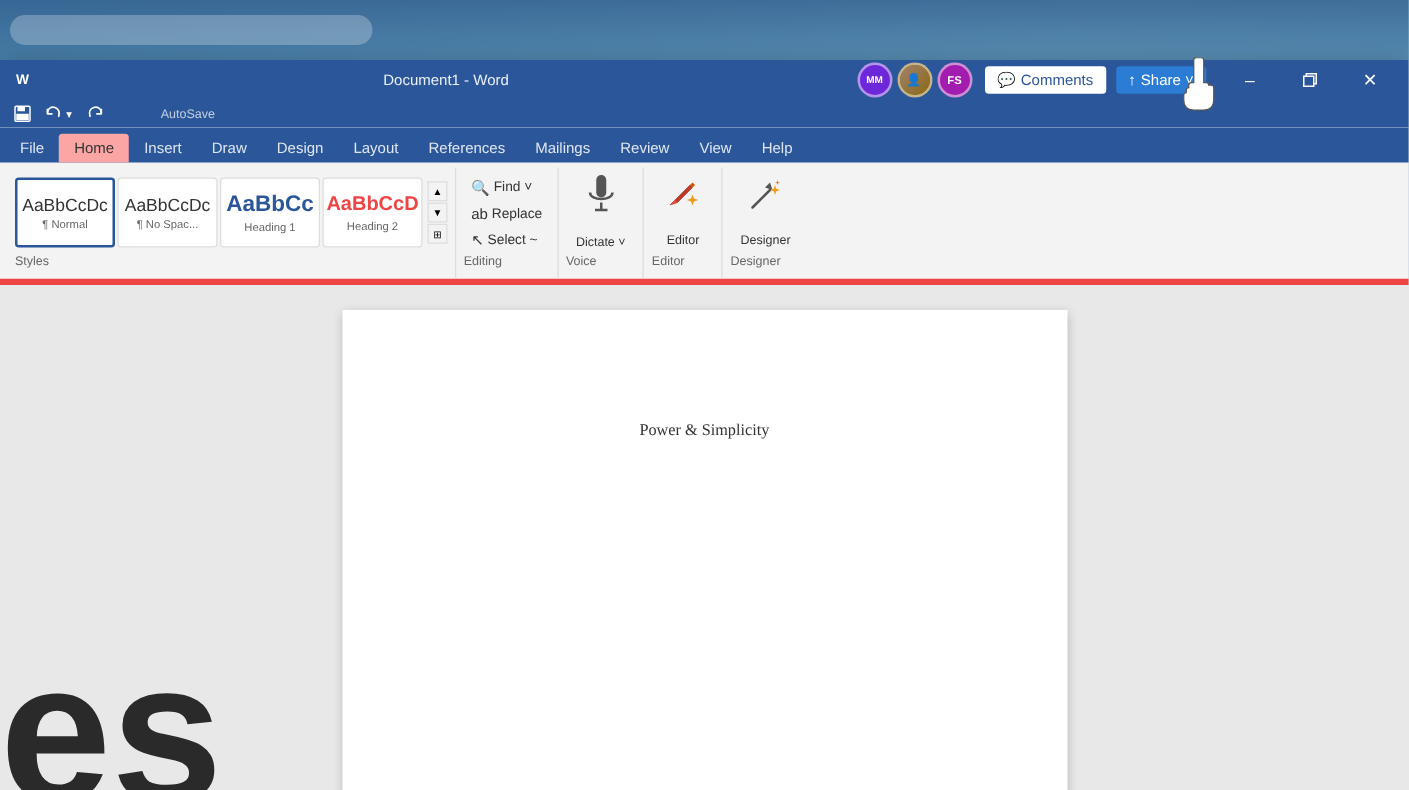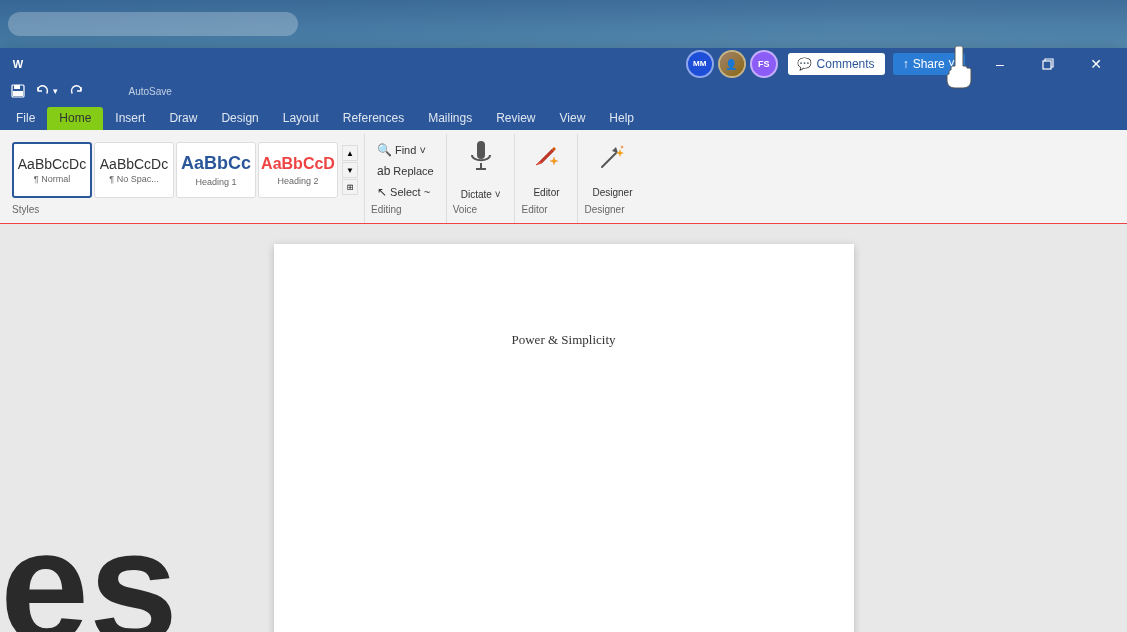--- a/index.html
+++ b/index.html
@@ -93,23 +93,23 @@
       align-items: center;
       justify-content: center;
       font-size: 11px;
       font-weight: bold;
       color: white;
       cursor: pointer;
       border: 2px solid rgba(255,255,255,0.5);
       overflow: hidden;
     }
 
-    .avatar-mm { background: #1d4ed8; font-size: 9px; }
+    .avatar-mm { background: #6d28d9; font-size: 9px; }
     .avatar-photo { background: #8B6914; }
-    .avatar-fs { background: #8b5cf6; }
+    .avatar-fs { background: #a21caf; }
 
     .comments-btn {
       background: white;
       color: #2b579a;
       border: none;
       border-radius: 3px;
       padding: 4px 10px;
       font-size: 12px;
       cursor: pointer;
       display: flex;
@@ -150,21 +150,21 @@
       padding: 1px 3px;
       border-radius: 2px;
       display: flex;
       align-items: center;
       gap: 2px;
     }
 
     
     .ribbon {
       background: #f3f3f3;
-      border-bottom: 1px solid #ef4444;
+      border-bottom: 5px solid #ef4444;
       flex-shrink: 0;
     }
 
     .ribbon-tabs {
       height: 28px;
       background: #2b579a;
       display: flex;
       align-items: flex-end;
       padding: 0 4px;
     }
@@ -172,21 +172,21 @@
     .ribbon-tab {
       padding: 4px 12px 5px;
       font-size: 12px;
       color: rgba(255,255,255,0.85);
       cursor: pointer;
       border-radius: 3px 3px 0 0;
       background: transparent;
       border: none;
     }
     .ribbon-tab.active {
-      background: #84cc16;
+      background: #fca5a5;
       color: #333;
     }
 
     .ribbon-content {
       padding: 4px 6px 0;
       display: flex;
       align-items: stretch;
       min-height: 80px;
     }
 
@@ -368,20 +368,21 @@
 </div>
 
 <div class="word-window">
 
   <div class="title-bar">
     <div class="title-bar-left">
 
       <div style="width:20px;height:20px;background:#2b579a;border-radius:2px;display:flex;align-items:center;justify-content:center;color:white;font-size:11px;font-weight:bold;">W</div>
     </div>
 
+    <div class="title-bar-center">Document1 - Word</div>
 
     <div class="title-bar-right">
 
       <div class="user-avatars">
         <div class="avatar avatar-mm">
           <span style="font-size:8px;text-align:center;line-height:1.1;">MM</span>
         </div>
         <div class="avatar avatar-photo">
 
           <div style="width:100%;height:100%;background:linear-gradient(135deg,#a0826d,#8B6914);border-radius:50%;display:flex;align-items:center;justify-content:center;color:white;font-size:10px;">👤</div>

